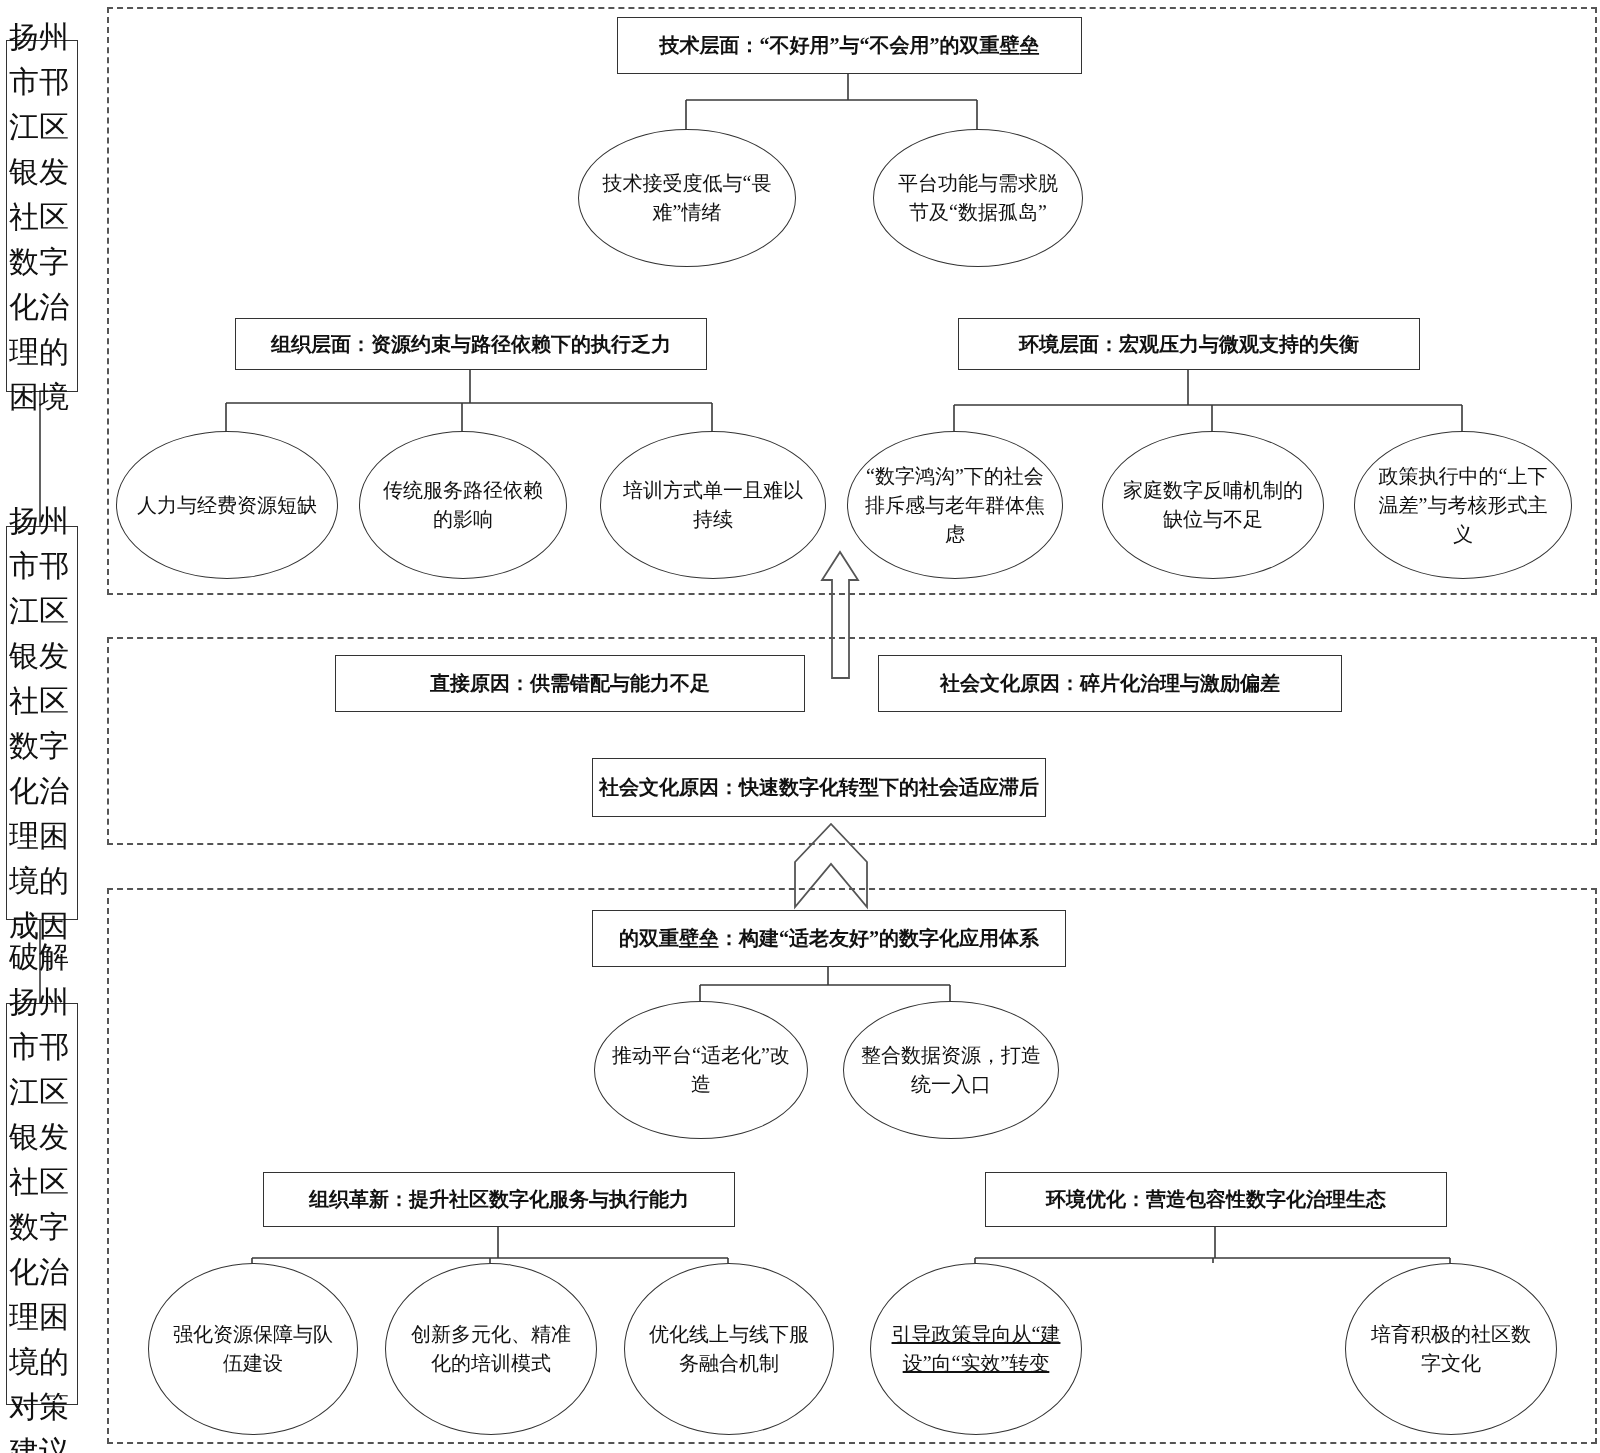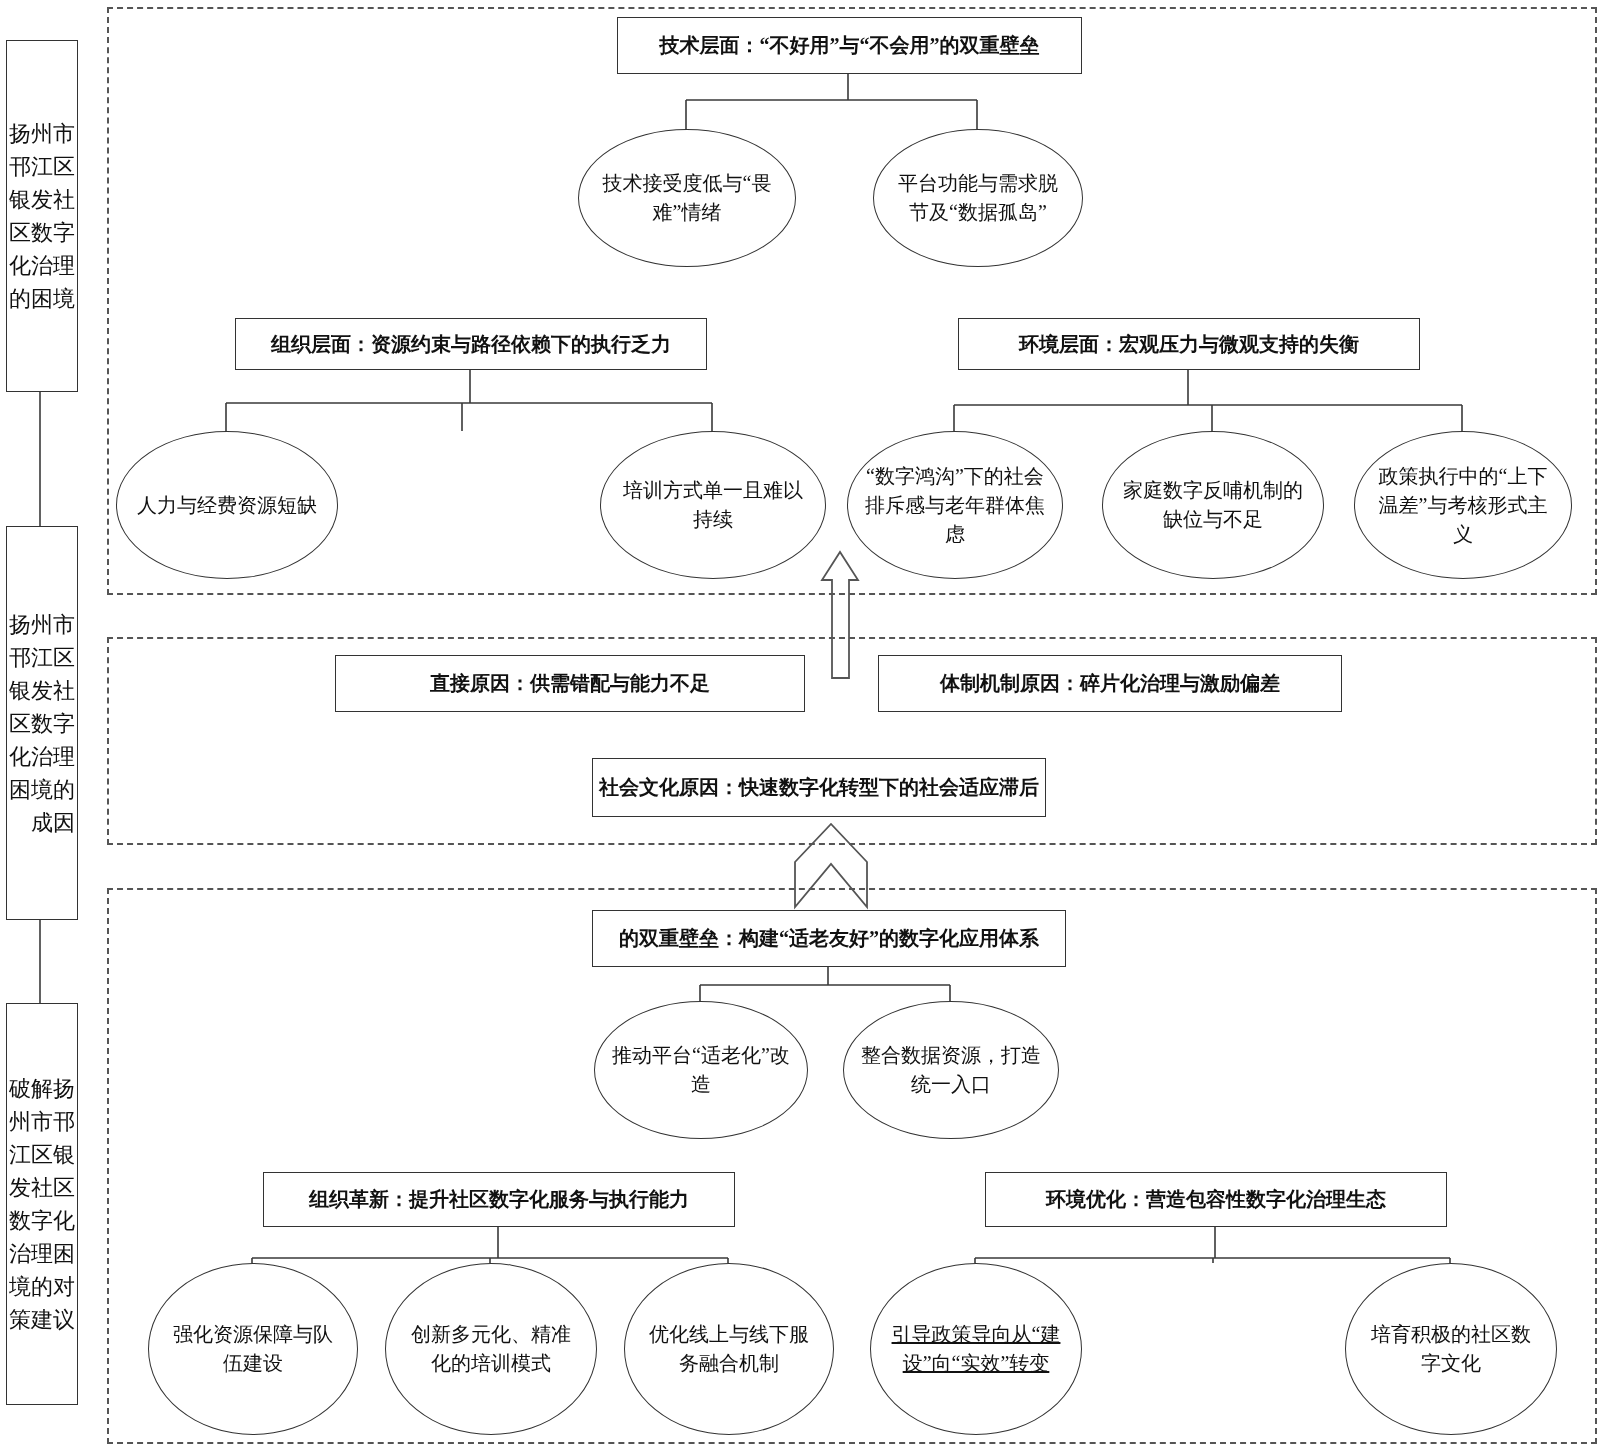--- a/index.html
+++ b/index.html
@@ -7,22 +7,22 @@
     position:relative;width:1600px;height:1453px;background:#ffffff;
     font-family:"Liberation Serif","DejaVu Serif",serif;color:#111;
     overflow:hidden;
   }
   .abs{position:absolute;}
   .rail-box{
     border:1.6px solid #333;background:#fff;
     display:flex;align-items:center;justify-content:center;
   }
   .rail-box span{
-    display:block;width:66px;font-size:22px;line-height:1.5;
-    word-break:break-all;text-align:right;
+    display:block;width:66px;font-size:30px;line-height:1.5;
+    word-break:break-all;text-align:left;
   }
   .dashed-frame{
     border:2px dashed #555;background:transparent;
   }
   .title-box{
     border:1.6px solid #333;background:#fff;
     display:flex;align-items:center;justify-content:center;
     font-size:20px;white-space:nowrap;text-align:center;font-weight:bold;
   }
   .node-ellipse{
@@ -89,38 +89,41 @@
   <div class="abs title-box" style="left:235px;top:318px;width:470px;height:50px;">
     <span>组织层面：资源约束与路径依赖下的执行乏力</span>
   </div>
   <div class="abs title-box" style="left:958px;top:318px;width:460px;height:50px;">
     <span>环境层面：宏观压力与微观支持的失衡</span>
   </div>
 
   <div class="abs node-ellipse" style="left:116px;top:431px;width:220px;height:146px;">
     <span>人力与经费资源短缺</span>
   </div>
+  <div class="abs node-ellipse" style="left:359px;top:431px;width:206px;height:146px;">
+    <span>传统服务路径依赖的影响</span>
+  </div>
   <div class="abs node-ellipse" style="left:600px;top:431px;width:224px;height:146px;">
     <span>培训方式单一且难以持续</span>
   </div>
   <div class="abs node-ellipse" style="left:847px;top:431px;width:214px;height:146px;">
     <span>“数字鸿沟”下的社会排斥感与老年群体焦虑</span>
   </div>
   <div class="abs node-ellipse" style="left:1102px;top:431px;width:220px;height:146px;">
     <span>家庭数字反哺机制的缺位与不足</span>
   </div>
   <div class="abs node-ellipse" style="left:1354px;top:431px;width:216px;height:146px;">
     <span>政策执行中的“上下温差”与考核形式主义</span>
   </div>
 
   <div class="abs title-box" style="left:335px;top:655px;width:468px;height:55px;">
     <span>直接原因：供需错配与能力不足</span>
   </div>
   <div class="abs title-box" style="left:878px;top:655px;width:462px;height:55px;">
-    <span>体制机制原因：碎片化治理与激励偏差</span>
+    <span>社会文化原因：碎片化治理与激励偏差</span>
   </div>
   <div class="abs title-box" style="left:592px;top:758px;width:452px;height:57px;">
     <span>社会文化原因：快速数字化转型下的社会适应滞后</span>
   </div>
 
   <div class="abs title-box" style="left:592px;top:910px;width:472px;height:55px;">
     <span>的双重壁垒：构建“适老友好”的数字化应用体系</span>
   </div>
   <div class="abs node-ellipse" style="left:594px;top:1001px;width:212px;height:136px;">
     <span>推动平台“适老化”改造</span>

